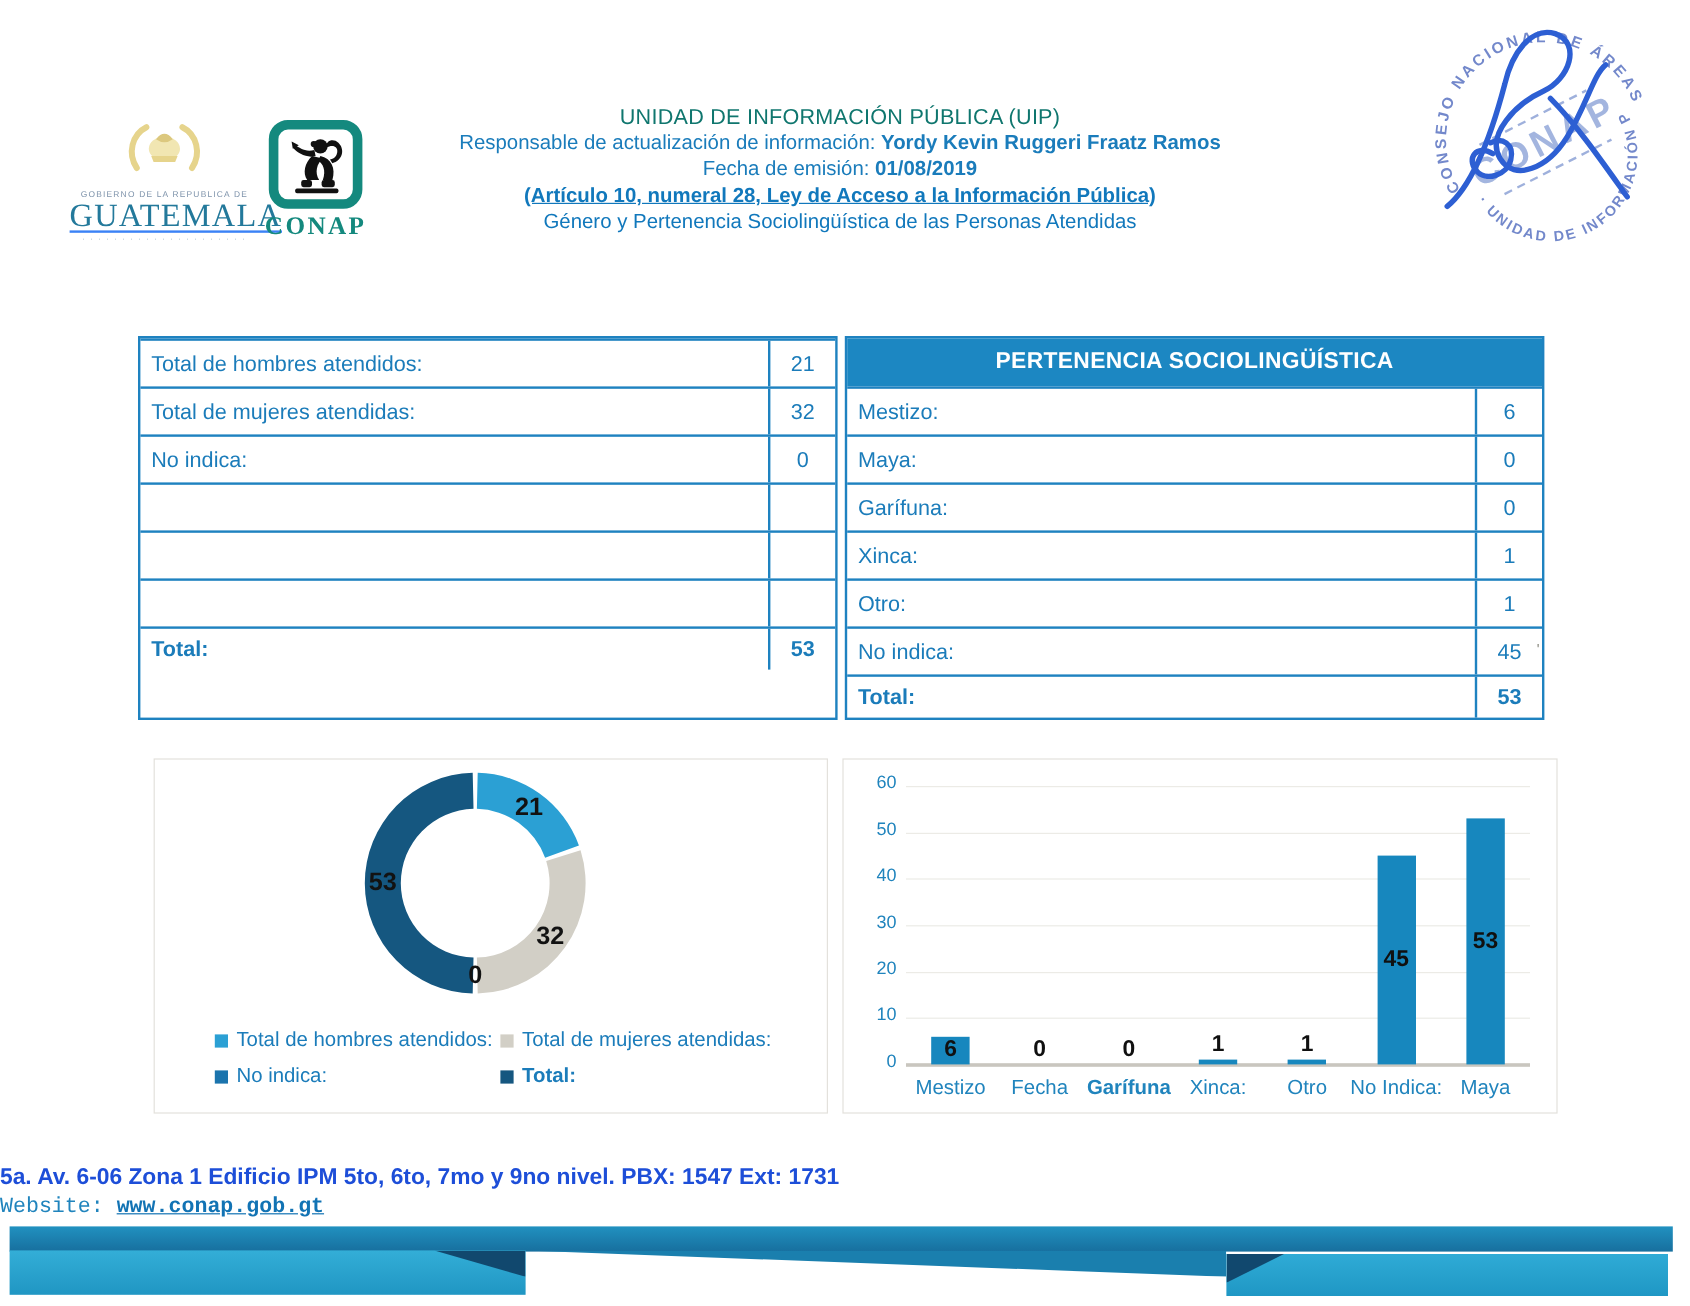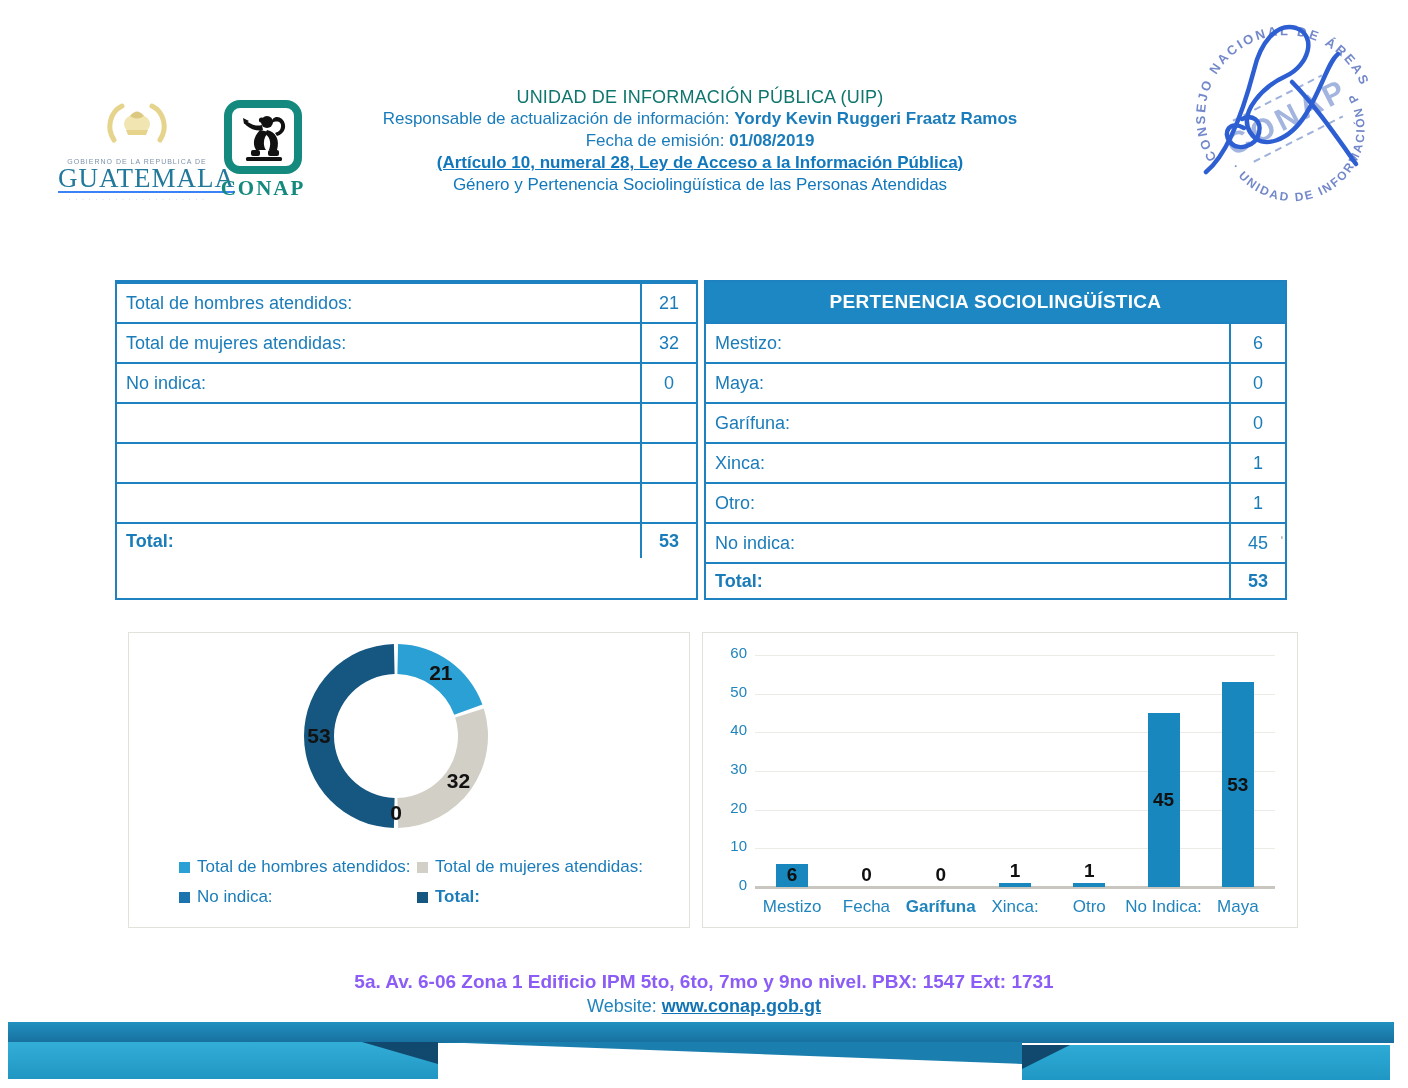--- a/index.html
+++ b/index.html
@@ -54,22 +54,22 @@
 
   .bar-plot { position:absolute; left:0; top:0; width:100%; height:100%; }
   .gridline { position:absolute; height:1px; background:#ecebe6; }
   .axisline { position:absolute; height:3px; background:#c9c6bf; }
   .ytick { position:absolute; width:38px; text-align:right; font-size:15px; color:#2084bd; }
   .bar { position:absolute; background:#1787be; }
   .bar-vlab { position:absolute; transform:translateX(-50%); font-weight:bold; font-size:19px; color:#101010; }
   .bar-clab { position:absolute; transform:translateX(-50%); font-size:17px; color:#2084bd; white-space:nowrap; }
 
   
-  .footer-address { position:absolute; left:0; top:971px; width:100%; text-align:center; font-weight:bold; font-size:19px; color:#8b5cf6; }
-  .footer-web { position:absolute; left:0; top:996px; width:100%; text-align:center; font-size:18px; color:#2084bd; }
+  .footer-address { position:absolute; left:0; top:971px; width:100%; font-weight:bold; font-size:19px; color:#1d4ed8; }
+  .footer-web { position:absolute; left:0; top:996px; width:100%; font-size:18px; color:#2084bd;font-family:Liberation Mono, monospace; }
   .footer-web a { font-weight:bold; color:#1273b4; text-decoration:underline; }
 
   
   .ribbon { position:absolute; left:0; top:1022px; width:1408px; height:60px; }
   .rb-dark { position:absolute; left:8px; right:14px; top:0; height:21px; background:linear-gradient(180deg,#2191c0,#176f9e); }
   .rb-dark-ext { position:absolute; left:438px; top:20px; width:584px; height:22px; background:#1a7fae; clip-path:polygon(0 0,100% 0,100% 100%); }
   .rb-left { position:absolute; left:8px; top:20px; width:430px; height:37px; background:linear-gradient(180deg,#33aed7,#2096c3); }
   .rb-left-fold { position:absolute; left:362px; top:20px; width:76px; height:22px; background:#11486e; clip-path:polygon(0 0,100% 0,100% 100%); }
   .rb-right { position:absolute; left:1022px; top:23px; width:368px; height:35px; background:linear-gradient(180deg,#2fabd6,#1f97c4); }
   .rb-right-fold { position:absolute; left:1022px; top:23px; width:48px; height:24px; background:#11486e; clip-path:polygon(0 0,100% 0,0 100%); }

